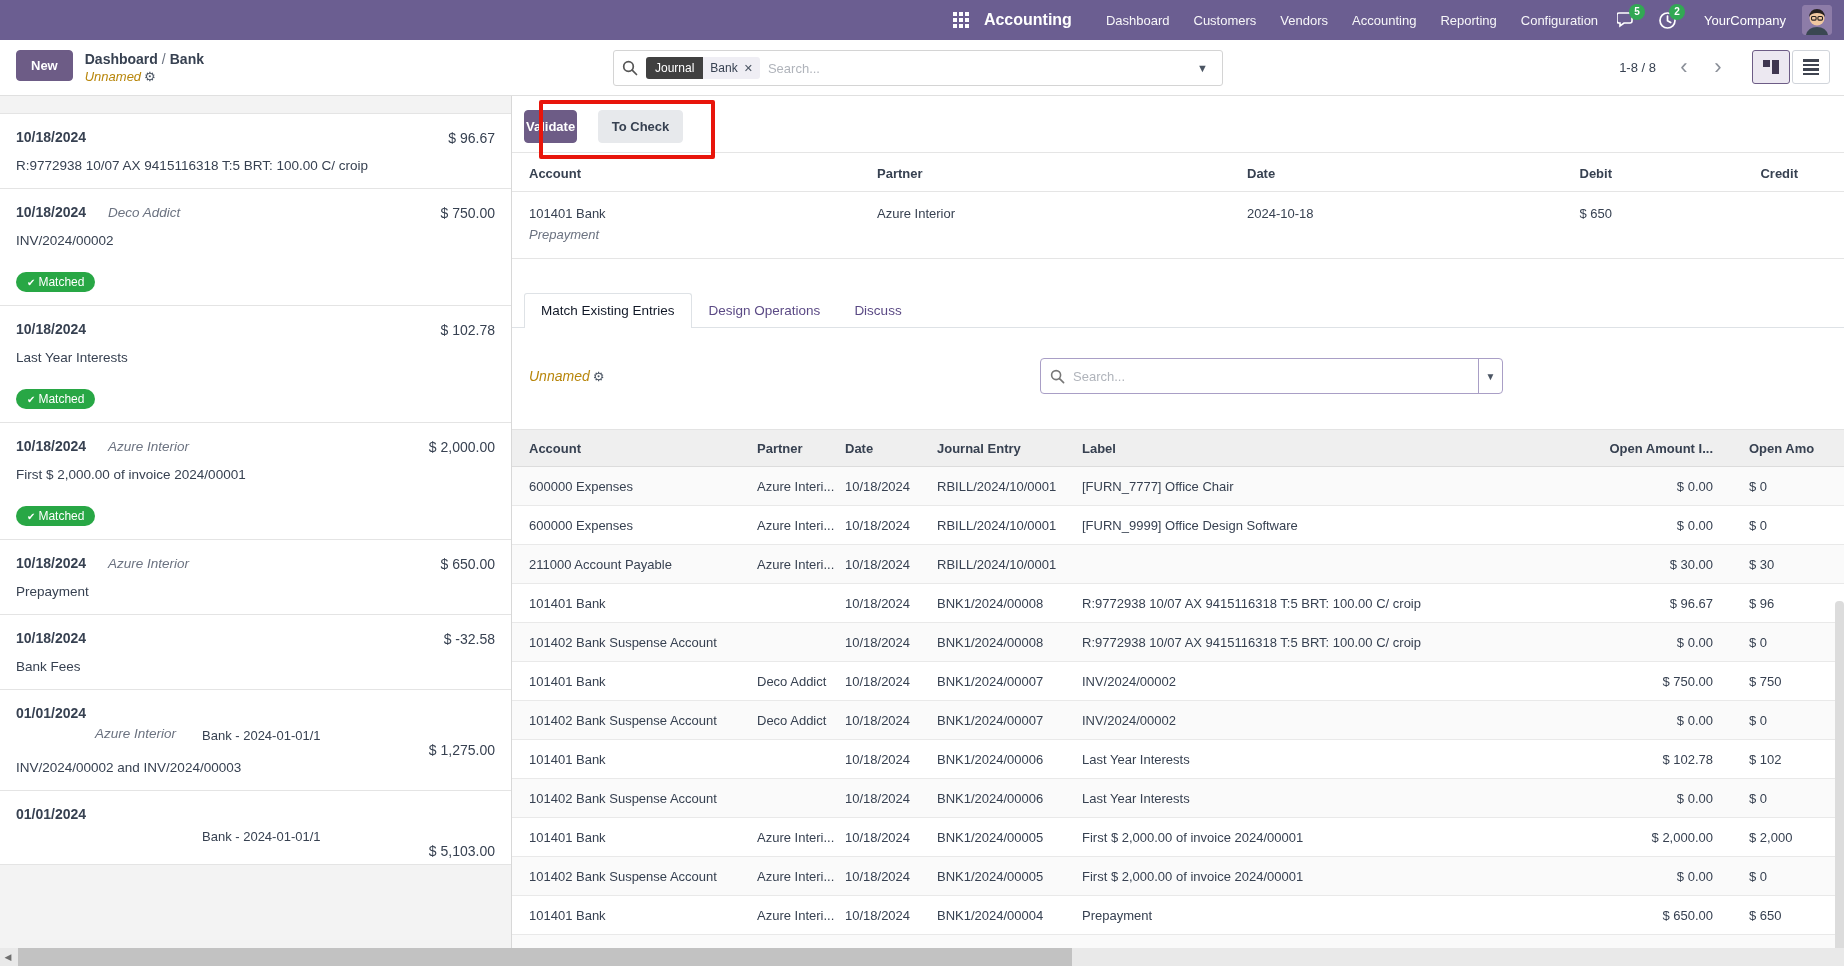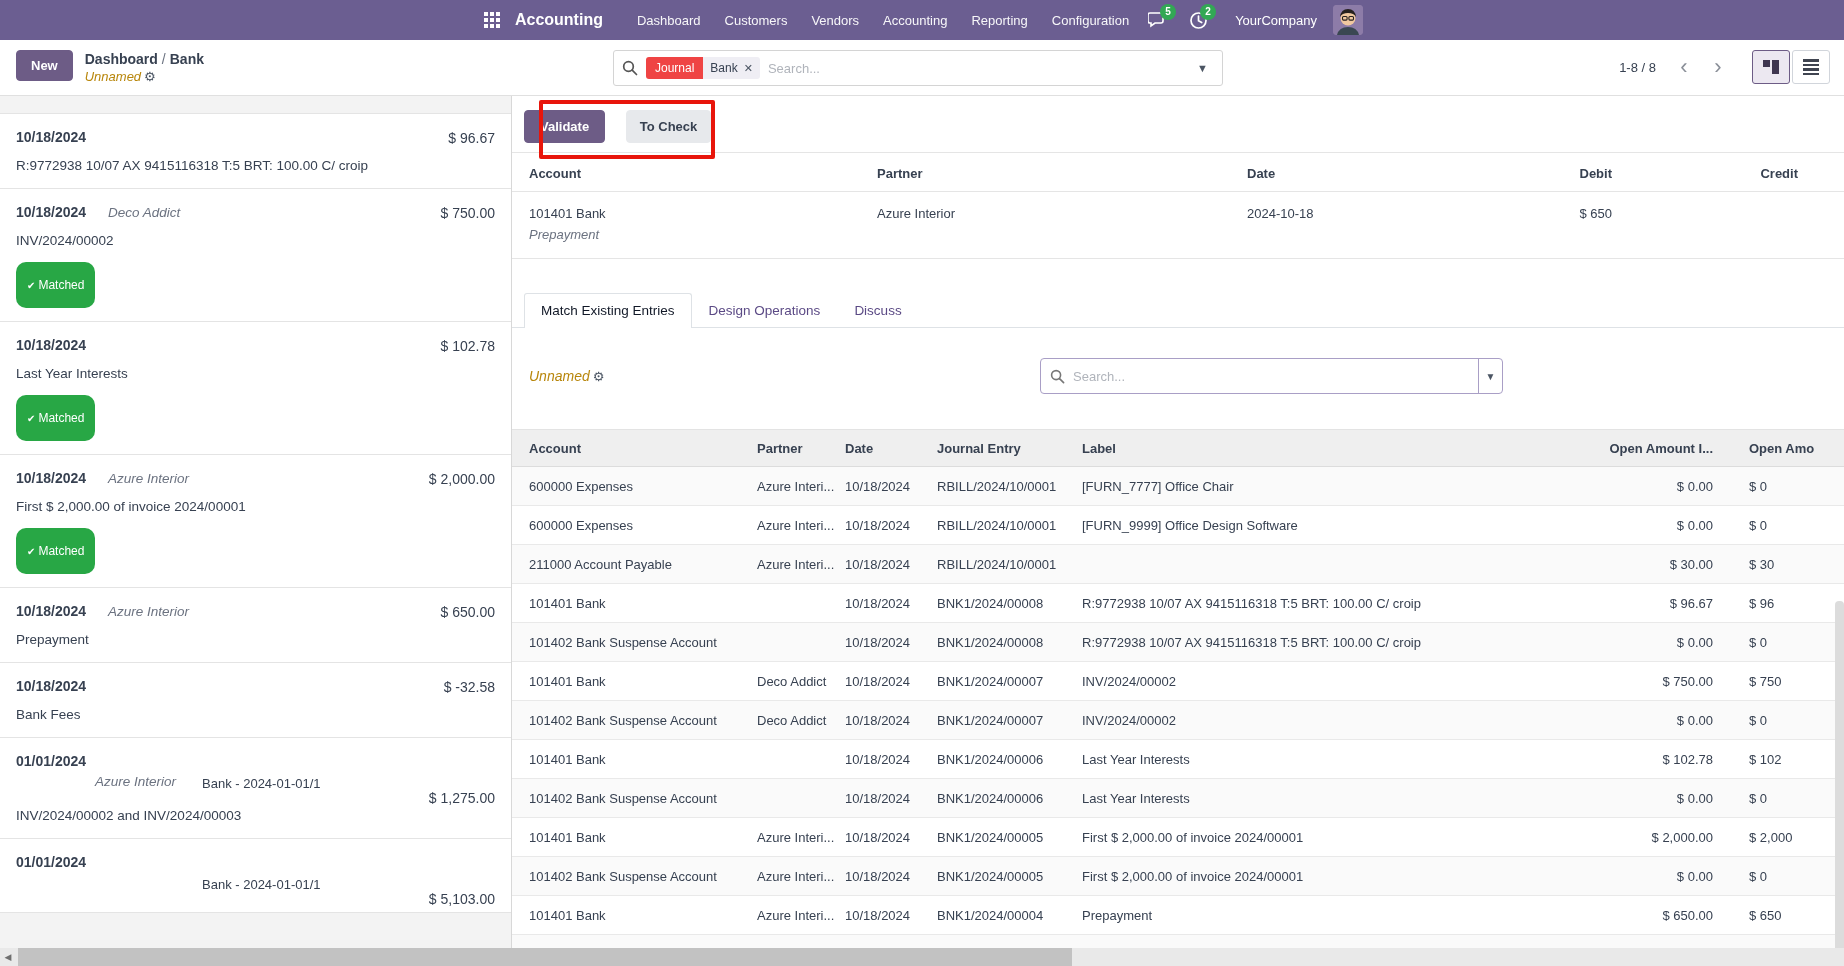--- a/index.html
+++ b/index.html
@@ -1,21 +1,21 @@
 <!DOCTYPE html>
 <html><head>
 <meta charset="utf-8">
 <style>
   * { margin:0; padding:0; box-sizing:border-box; }
   html,body { width:1844px; height:966px; overflow:hidden;
     font-family:"Liberation Sans","DejaVu Sans",sans-serif; font-size:13px; color:#374151; background:#fff; }
   body { position:relative; }
 
   
-  .navbar { height:40px; background:#6b5e91; display:flex; align-items:center; justify-content:center; padding:0 12px 0 10px; }
+  .navbar { height:40px; background:#6b5e91; display:flex; align-items:center; justify-content:flex-end; padding:0 12px 0 10px; }
   .nav-left { display:flex; align-items:center; }
   .apps-btn { width:26px; height:26px; background:none; border:none; cursor:pointer; display:flex; align-items:center; justify-content:center; margin-right:10px; }
   .apps-grid { display:grid; grid-template-columns:repeat(3,4px); grid-template-rows:repeat(3,4px); gap:2px; }
   .apps-grid i { background:#fff; display:block; }
   .app-name { color:#fff; font-size:16px; font-weight:bold; margin-right:22px; }
   #nav-menu { display:flex; }
   .nav-item { color:rgba(255,255,255,.95); font-size:13px; padding:10px 12px; text-decoration:none; cursor:pointer; }
   .nav-right { display:flex; align-items:center; gap:6px; }
   .nav-icon-btn { position:relative; background:none; border:none; width:34px; height:34px; cursor:pointer; display:flex; align-items:center; justify-content:center; }
   .nav-badge { position:absolute; top:1px; right:-1px; min-width:16px; height:16px; border-radius:8px; background:#32a854; color:#fff; font-size:10px; font-weight:bold; line-height:16px; text-align:center; padding:0 3px; }
@@ -28,21 +28,21 @@
   .btn-primary { background:#6d5c86; color:#fff; border:1px solid #6d5c86; border-radius:4px; font-size:13px; font-weight:bold; padding:7px 14px; cursor:pointer; }
   .bc-line { font-size:14px; font-weight:bold; color:#374151; line-height:18px; }
   .bc-line a { color:#374151; text-decoration:none; cursor:pointer; }
   .bc-sep { color:#6b7280; font-weight:normal; padding:0 4px; }
   .bc-sub { font-size:13px; line-height:17px; }
   .record-gold { color:#b8860b; font-style:italic; }
   .gear { color:#4b5563; font-style:normal; font-size:13px; cursor:pointer; margin-left:3px; }
   .searchbar { position:absolute; left:613px; top:10px; width:610px; height:36px; border:1px solid #d4d4d4; border-radius:3px; background:#fff; display:flex; align-items:center; padding:0 8px; }
   .sb-mag { margin-right:8px; flex:none; }
   .facet { display:flex; align-items:stretch; border-radius:3px; overflow:hidden; margin-right:8px; flex:none; font-size:12px; }
-  .facet-label { background:#ef4444; color:#fff; padding:4px 9px; }
+  .facet-label { background:#404040; color:#fff; padding:4px 9px; }
   .facet-value { background:#efeef4; color:#374151; padding:4px 7px; display:flex; align-items:center; gap:6px; }
   .facet-x { cursor:pointer; color:#4b5563; font-size:11px; }
   .searchbar input { flex:1; border:none; outline:none; font-size:13px; color:#374151; font-family:inherit; }
   .searchbar input::placeholder, .inner-search input::placeholder { color:#b0b4bb; }
   .sb-toggle { background:none; border:none; color:#4b5563; cursor:pointer; font-size:11px; padding:4px 6px; }
   .cp-right { position:absolute; right:14px; top:10px; display:flex; align-items:center; gap:6px; }
   .pager-range { font-size:13px; color:#374151; margin-right:8px;margin-left:44px; }
   .chev { background:none; border:none; color:#8a8f98; font-size:22px; line-height:20px; width:28px; height:32px; cursor:pointer; }
   .switcher { display:flex; gap:2px; margin-left:14px; }
   .view-btn { width:38px; height:34px; border:1px solid #d1d5db; background:#fff; border-radius:3px; cursor:pointer; display:flex; align-items:center; justify-content:center; }
@@ -60,27 +60,27 @@
   .card:first-child { border-top:1px solid #e4e4e4; }
   .line1 { line-height:20px; }
   .date { font-weight:bold; color:#374151; font-size:14px; }
   .partner { color:#6b7280; font-style:italic; margin-left:22px; font-size:13.5px; }
   .line2 { position:relative; height:26px; }
   .line2 .partner { position:absolute; left:79px; top:2px; margin:0; }
   .line2 .ref { position:absolute; left:186px; top:4px; color:#374151; }
   .slabel { margin-top:8px; color:#374151; font-size:13.5px; line-height:19px; }
   .amt { position:absolute; right:16px; top:16px; color:#374151; font-size:14px; }
   .amt-low { top:52px; }
-  .badge { display:inline-block; margin-top:12px; background:#28a745; color:#fff; font-size:12px; border-radius:10px; padding:16px 11px; }
+  .badge { display:inline-block; margin-top:22px; background:#28a745; color:#fff; font-size:12px; border-radius:10px; padding:3px 11px; }
   .badge .check { font-size:10px; margin-right:3px; }
 
   
   .reco-panel { flex:1; background:#fff; position:relative; overflow:hidden; }
   .btn-row { padding:14px 0 0 12px; height:56px; }
-  .btn-row .btn-primary { padding:8px 15px; margin-right:17px; }
+  .btn-row .btn-primary { padding:8px 1px; margin-right:17px; }
   .btn-secondary { background:#e7e9ec; color:#374151; border:1px solid #e7e9ec; border-radius:4px; font-size:13px; font-weight:bold; padding:8px 13px; cursor:pointer; }
   .detail-table { border-top:1px solid #e5e5e5; }
   .d-head,.d-row { display:grid; grid-template-columns:348px 370px 235px 130px 186px; padding:0 6px 0 17px; }
   .d-head { border-bottom:1px solid #e5e5e5; }
   .d-head .dh { font-weight:bold; color:#374151; padding:13px 0 10px; }
   .d-row { border-bottom:1px solid #e5e5e5; }
   .d-row > div { padding:14px 0 16px; }
   .ta-r { text-align:right; }
   .acct-note { color:#6b7280; font-style:italic; margin-top:6px; }
 

